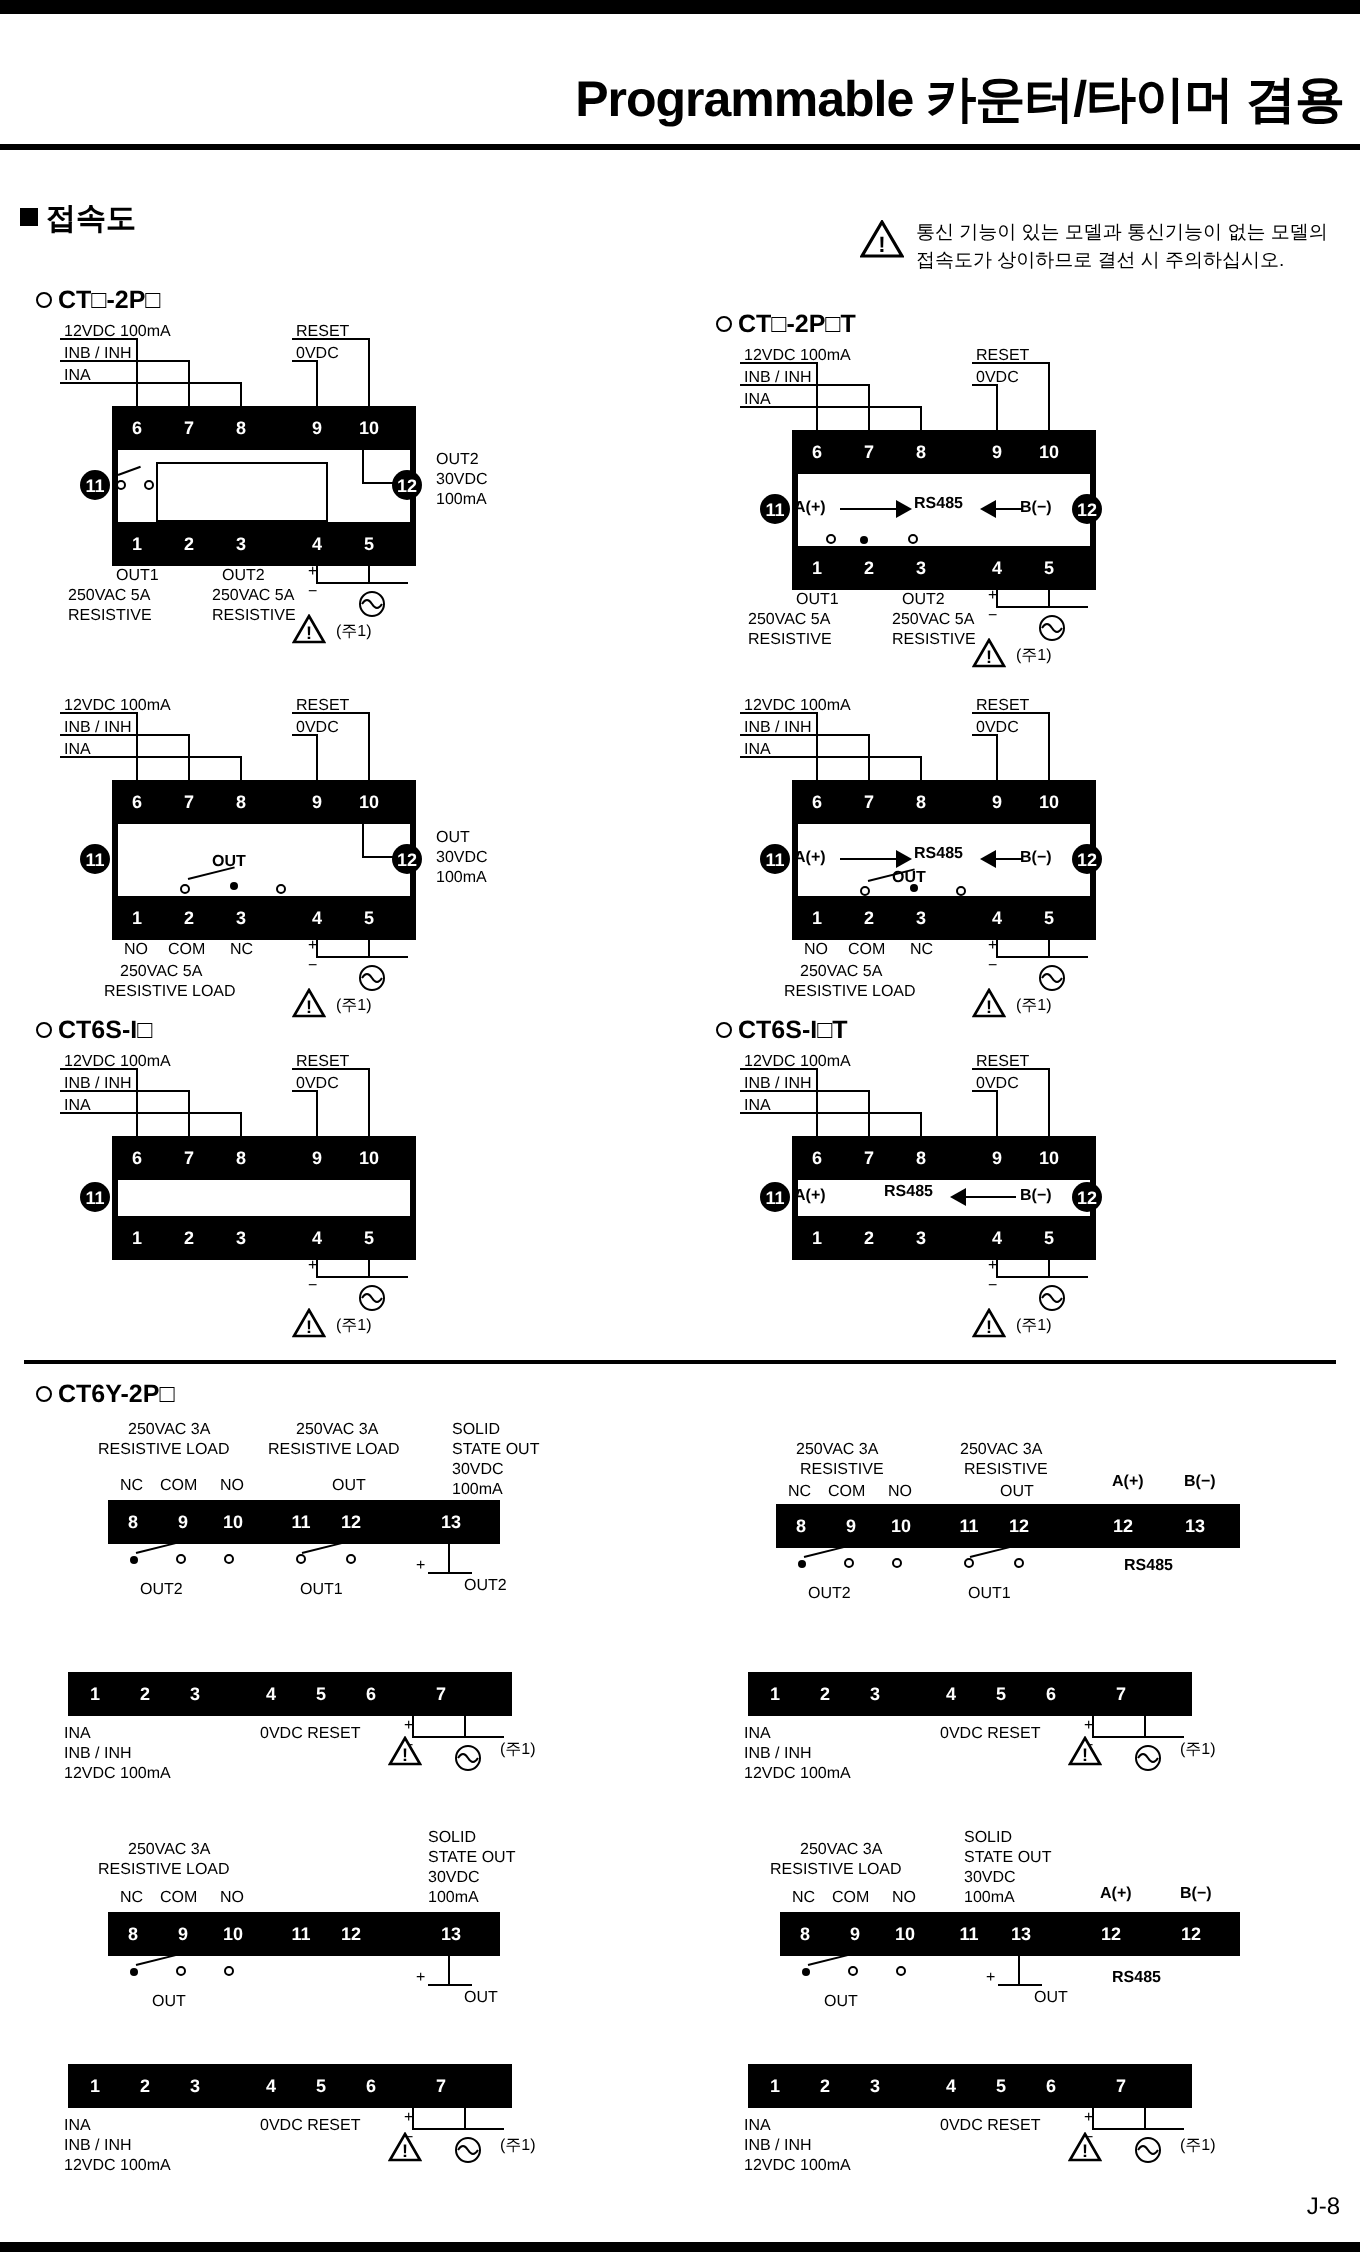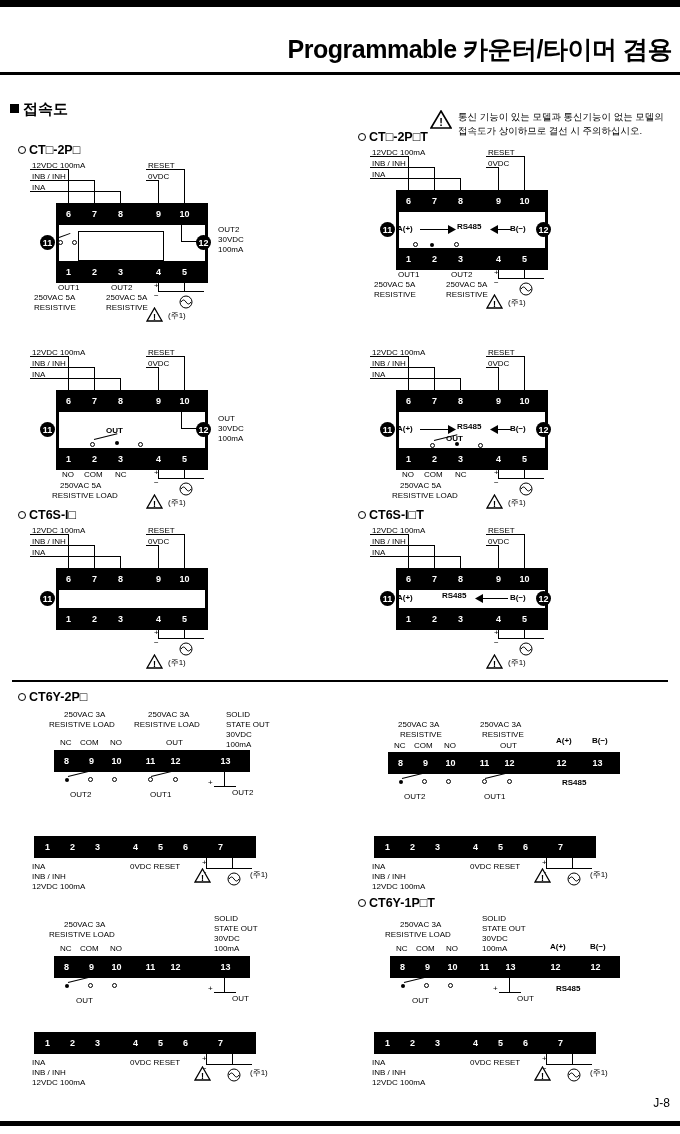--- a/index.html
+++ b/index.html
@@ -200,21 +200,21 @@
       <div class="warn-small" style="left:128px; top:146px;">
         <svg width="17" height="15" viewBox="0 0 17 15">
             <polygon points="8.5,1 16,14 1,14" fill="#fff" stroke="#000" stroke-width="1.3"></polygon>
             <text x="8.5" y="12.5" font-size="9" text-anchor="middle" font-family="Liberation Sans" font-weight="bold">!</text>
           </svg>
       </div>
       <div class="lbl" style="left:150px; top:150px;">(주1)</div>
     </div>
   </div>
 
-  <div class="diagram" style="left:358px; top:130px; width:310px; height:190px;">
+  <div class="diagram" style="left:358px; top:155px; width:310px; height:190px;">
     <div class="dg-title">
       <span class="circ"></span><span>CT□-2P□T</span>
     </div>
     <div class="dg-body" style="position:absolute; left:0; top:18px; width:310px; height:172px;">
       <div class="lbl" style="left:14px; top:0px;">12VDC 100mA</div>
       <div class="lbl" style="left:14px; top:11px;">INB / INH</div>
       <div class="lbl" style="left:14px; top:22px;">INA</div>
       <div class="lbl" style="left:130px; top:0px;">RESET</div>
       <div class="lbl" style="left:130px; top:11px;">0VDC</div>
 
@@ -787,23 +787,20 @@
         <svg width="17" height="15" viewBox="0 0 17 15">
             <polygon points="8.5,1 16,14 1,14" fill="#fff" stroke="#000" stroke-width="1.3"></polygon>
             <text x="8.5" y="12.5" font-size="9" text-anchor="middle" font-family="Liberation Sans" font-weight="bold">!</text>
           </svg>
       </div>
       <div class="lbl" style="left:232px; top:154px;">(주1)</div>
     </div>
   </div>
 
   <div class="diagram" style="left:358px; top:896px; width:320px; height:190px;">
-    <div class="dg-title">
-      <span class="circ"></span><span>CT6Y-1P□T</span>
-    </div>
     <div class="dg-body" style="position:absolute; left:0; top:18px; width:320px; height:172px;">
       <div class="lbl" style="left:42px; top:6px;">250VAC 3A</div>
       <div class="lbl" style="left:27px; top:16px;">RESISTIVE LOAD</div>
       <div class="lbl" style="left:124px; top:0px;">SOLID</div>
       <div class="lbl" style="left:124px; top:10px;">STATE OUT</div>
       <div class="lbl" style="left:124px; top:20px;">30VDC</div>
       <div class="lbl" style="left:124px; top:30px;">100mA</div>
       <div class="lbl b" style="left:192px; top:28px;">A(+)</div>
       <div class="lbl b" style="left:232px; top:28px;">B(−)</div>
 

